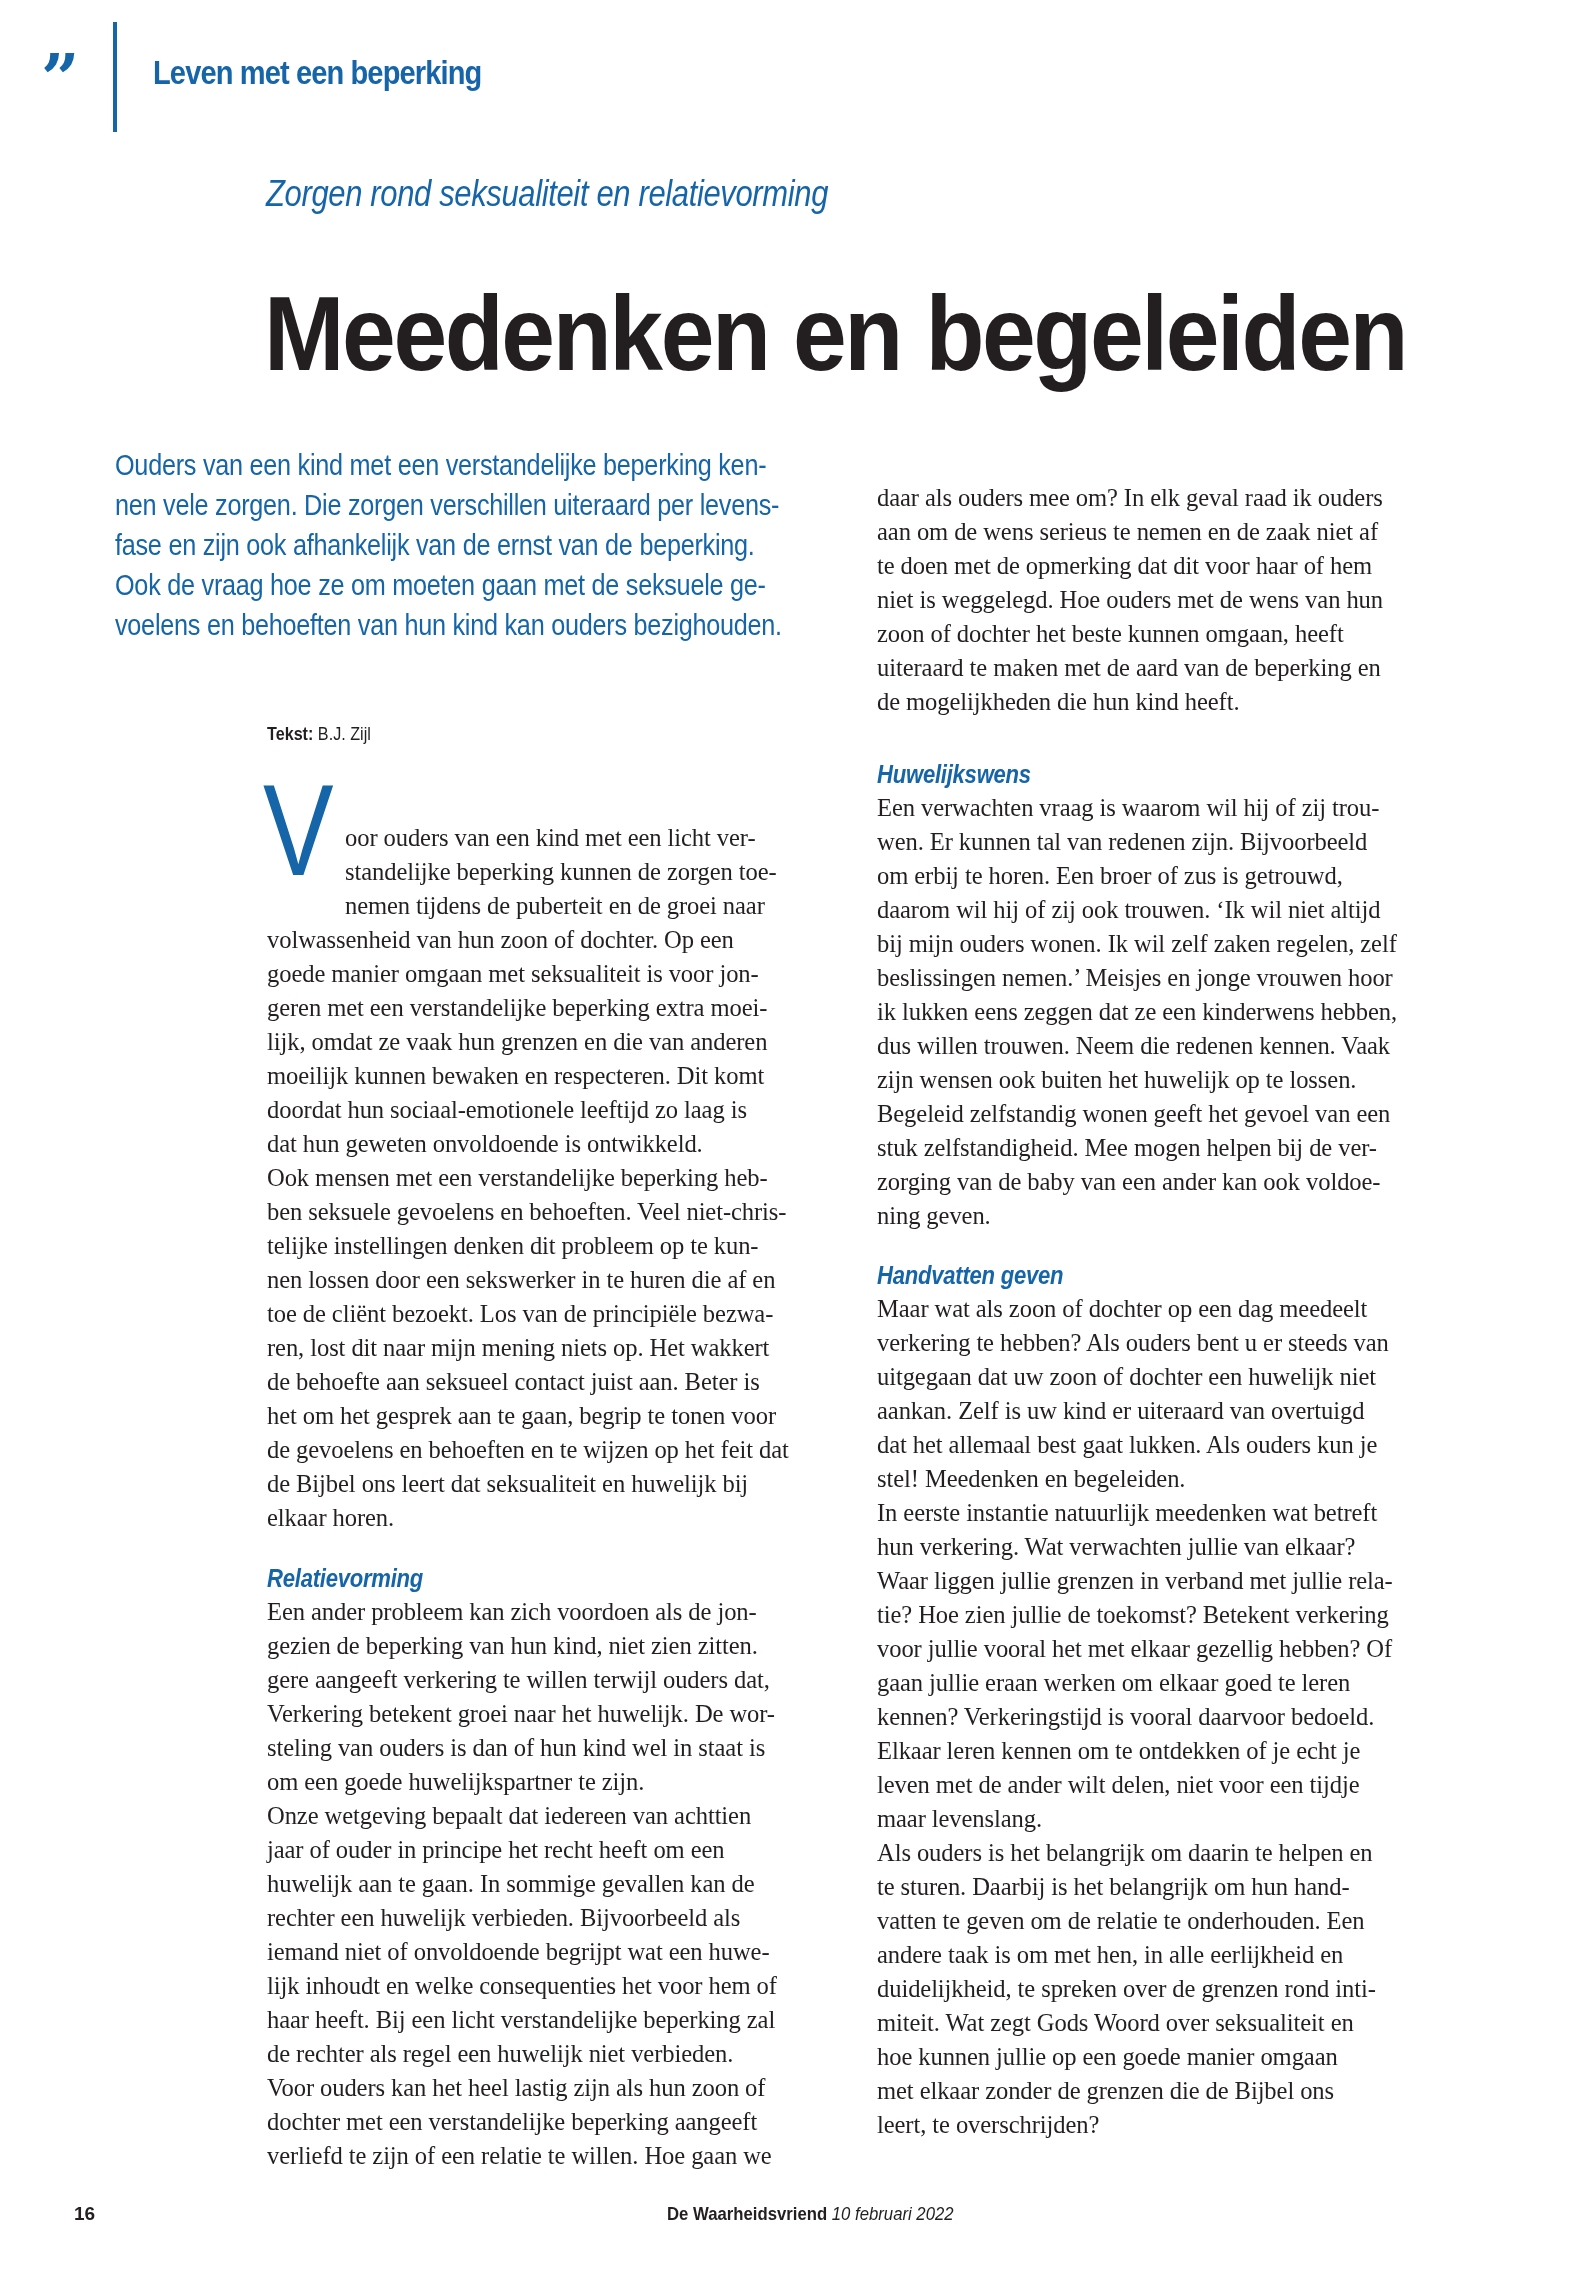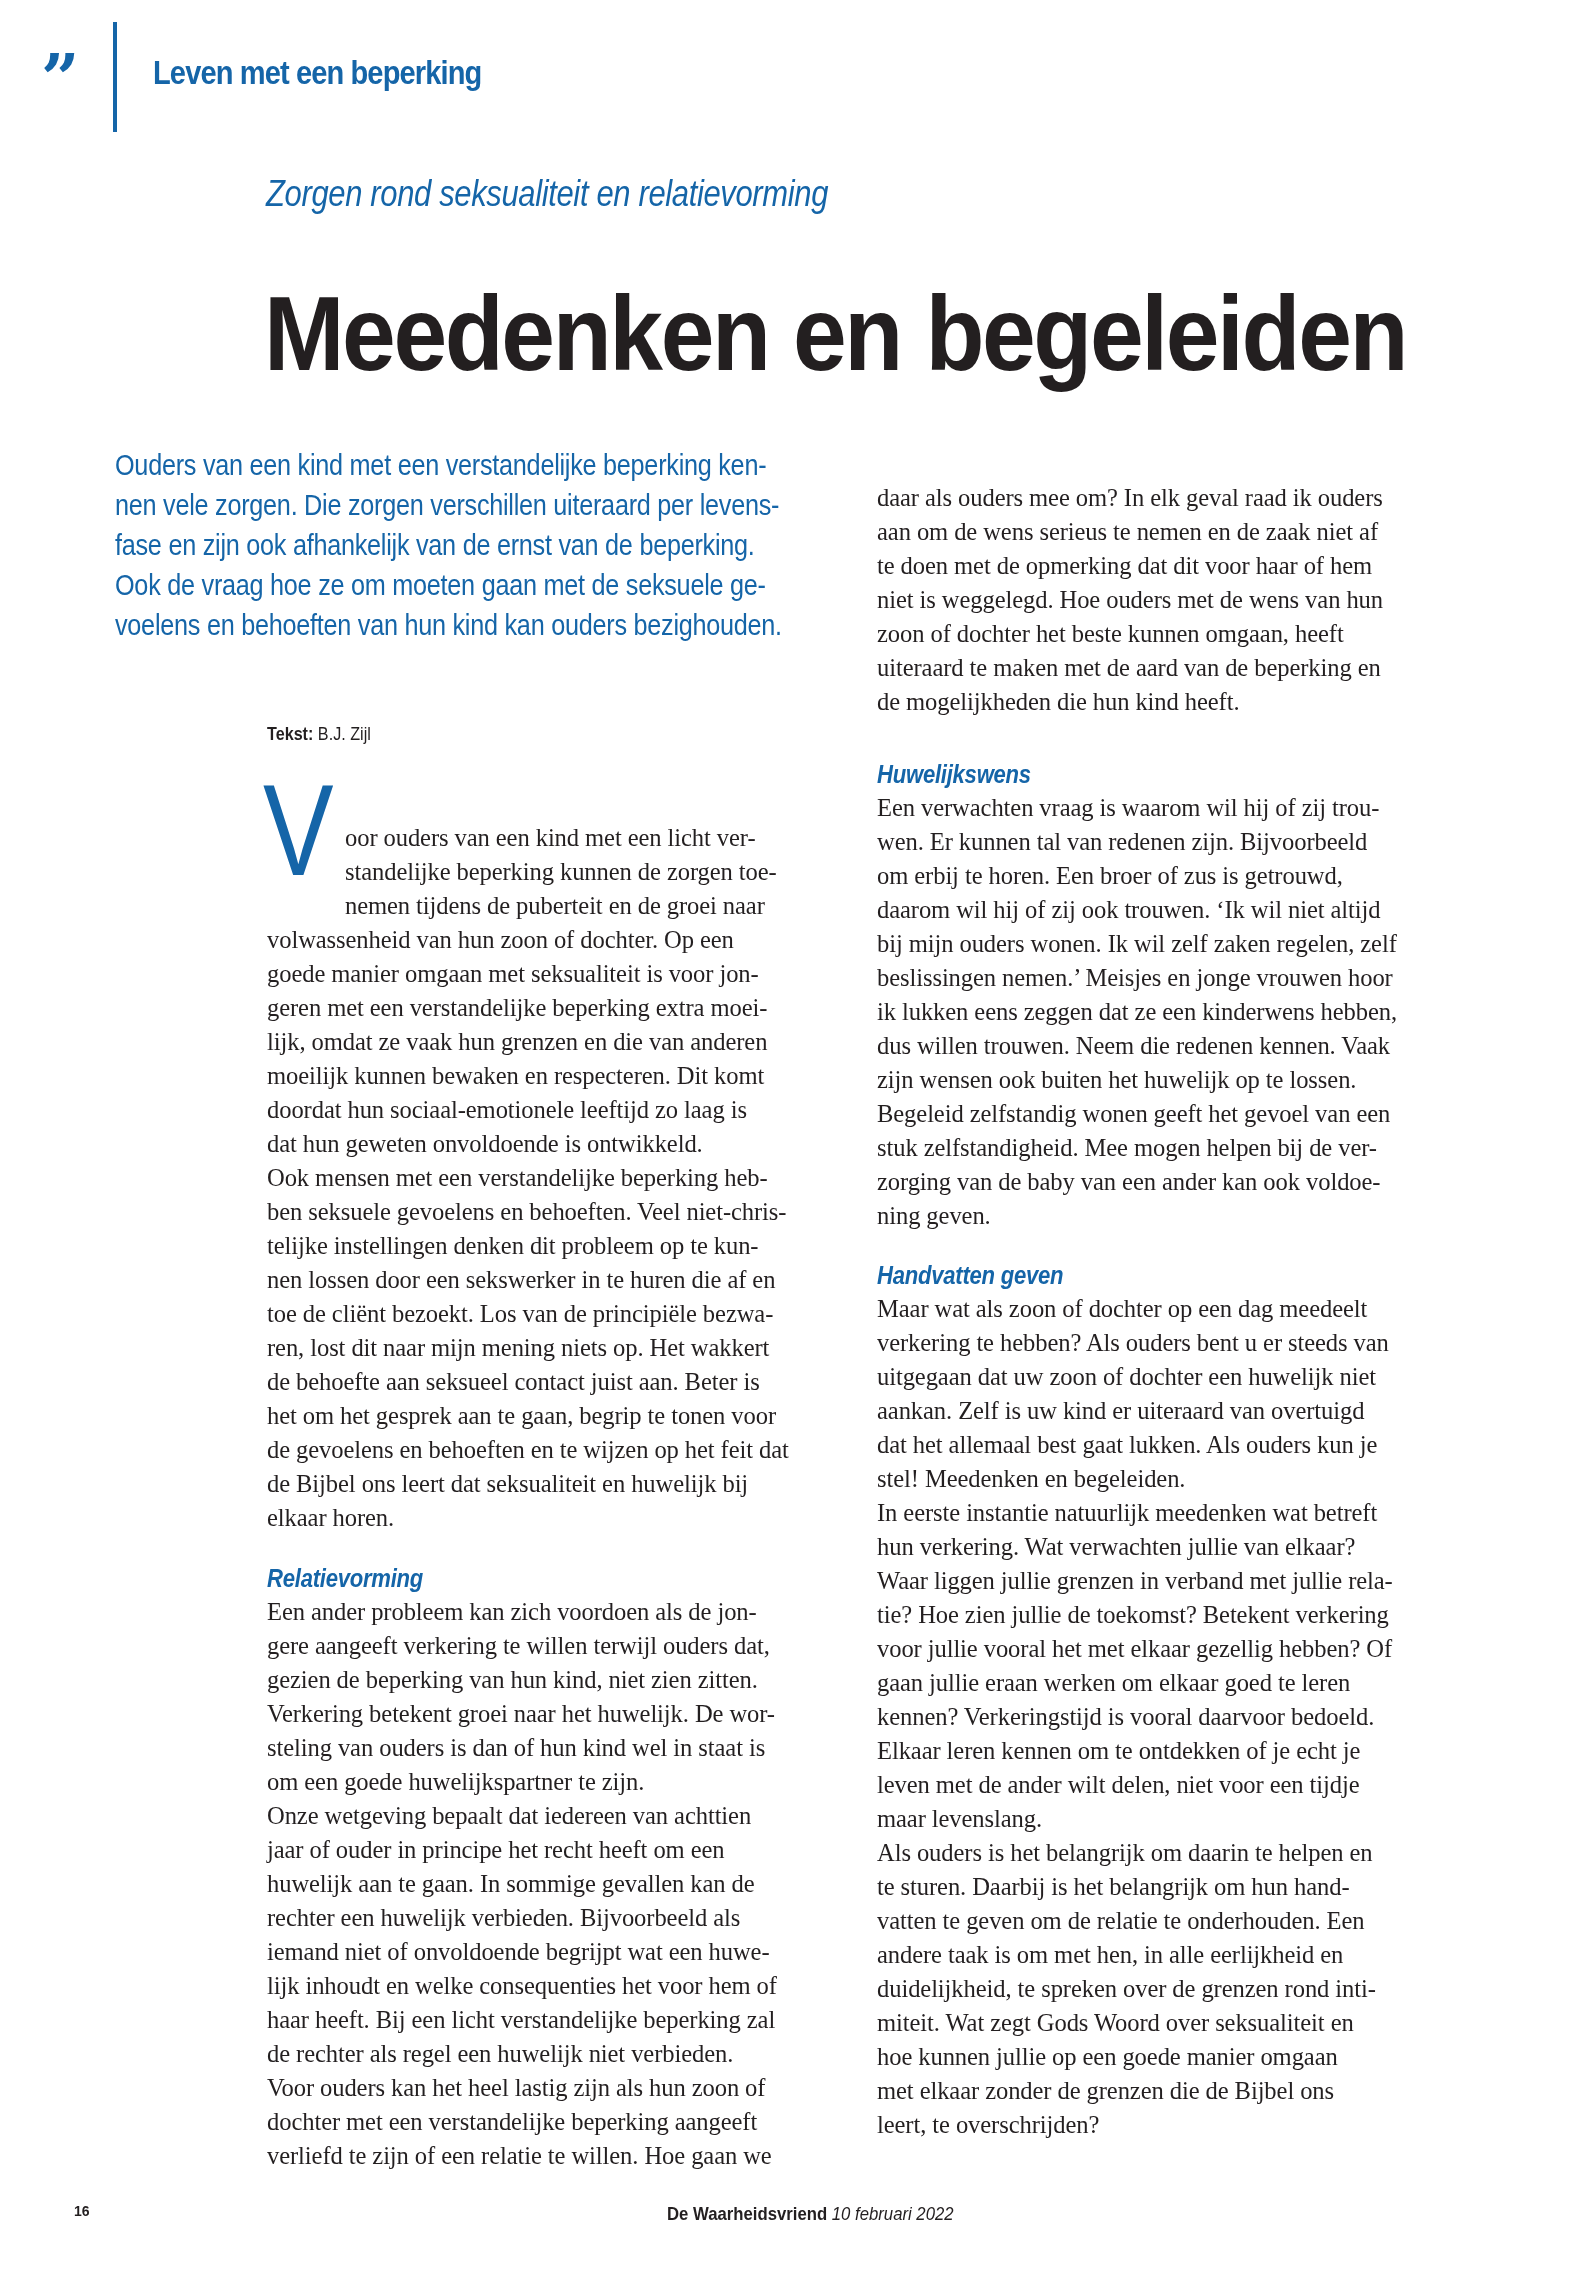--- a/index.html
+++ b/index.html
@@ -26,21 +26,21 @@
   .col .h { font-family: "Liberation Sans", "DejaVu Sans", sans-serif; font-weight: bold; font-style: italic; color: #1565a8; font-size: 26px; white-space: nowrap; transform: scaleX(0.85); transform-origin: left center; letter-spacing: -0.3px; }
 
   #col-left-1 { left: 267px; top: 782px; }
   #col-left-2 { left: 267px; top: 1522px; }
   #col-right-1 { left: 877px; top: 442px; }
   #col-right-2 { left: 877px; top: 718px; }
   #col-right-3 { left: 877px; top: 1219px; }
 
   #drop-cap { position: absolute; left: 263px; top: 766px; font-size: 129px; line-height: 1; color: #1565a8; font-family: "Liberation Sans", "DejaVu Sans", sans-serif; font-weight: normal; transform: scaleX(0.82); transform-origin: left top; }
 
-  #footer-page { position: absolute; left: 74px; top: 2203px; font-size: 14px; font-weight: bold; color: #231f20; }
+  #footer-page { position: absolute; left: 74px; top: 2203px; font-size: 19px; font-weight: bold; color: #231f20; }
   #footer-pub { position: absolute; left: 667px; top: 2203px; font-size: 19px; color: #231f20; white-space: nowrap; transform: scaleX(0.88); transform-origin: left center; }
   #footer-pub b { font-weight: bold; }
   #footer-pub i { font-style: italic; font-weight: normal; }
 </style>
 </head>
 <body>
 
 <div id="quote-mark">”</div>
 <div id="section-rule"></div>
 <div id="section-title" class="sans">Leven met een beperking</div>
@@ -83,22 +83,22 @@
   <div class="line">de behoefte aan seksueel contact juist aan. Beter is</div>
   <div class="line">het om het gesprek aan te gaan, begrip te tonen voor</div>
   <div class="line">de gevoelens en behoeften en te wijzen op het feit dat</div>
   <div class="line">de Bijbel ons leert dat seksualiteit en huwelijk bij</div>
   <div class="line">elkaar horen.</div>
 </div>
 
 <div id="col-left-2" class="col serif">
   <div class="h">Relatievorming</div>
   <div class="line">Een ander probleem kan zich voordoen als de jon-</div>
+  <div class="line">gezien de beperking van hun kind, niet zien zitten.</div>
   <div class="line">gere aangeeft verkering te willen terwijl ouders dat,</div>
-  <div class="line">gezien de beperking van hun kind, niet zien zitten.</div>
   <div class="line">Verkering betekent groei naar het huwelijk. De wor-</div>
   <div class="line">steling van ouders is dan of hun kind wel in staat is</div>
   <div class="line">om een goede huwelijkspartner te zijn.</div>
   <div class="line">Onze wetgeving bepaalt dat iedereen van achttien</div>
   <div class="line">jaar of ouder in principe het recht heeft om een</div>
   <div class="line">huwelijk aan te gaan. In sommige gevallen kan de</div>
   <div class="line">rechter een huwelijk verbieden. Bijvoorbeeld als</div>
   <div class="line">iemand niet of onvoldoende begrijpt wat een huwe-</div>
   <div class="line">lijk inhoudt en welke consequenties het voor hem of</div>
   <div class="line">haar heeft. Bij een licht verstandelijke beperking zal</div>

